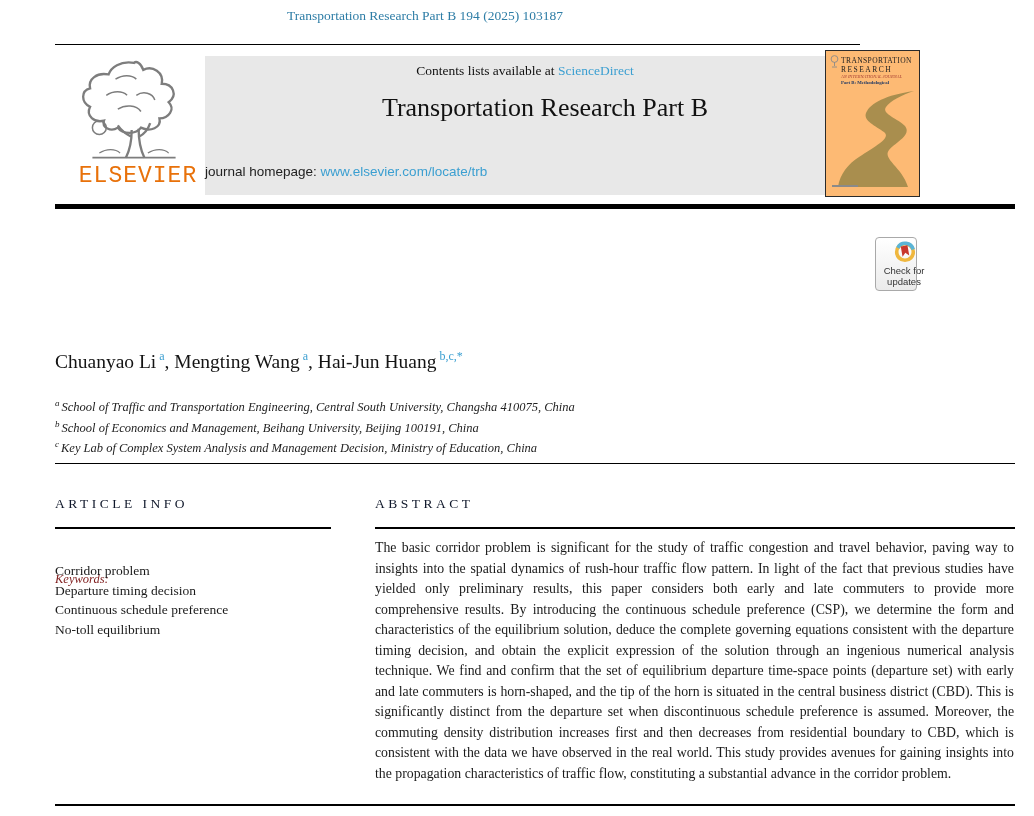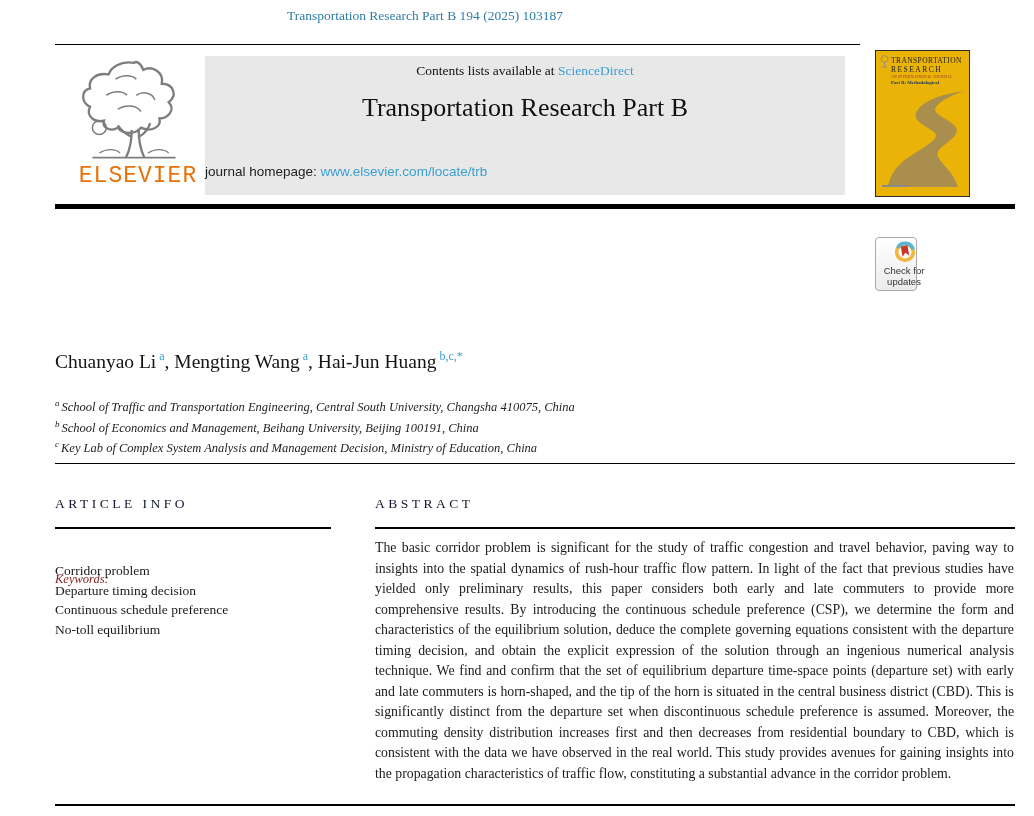--- a/index.html
+++ b/index.html
@@ -23,27 +23,27 @@
   
   #publisher{top:56px;left:64px;width:148px;height:139px;font-family:Liberation Mono, monospace;}
   #tree-svg{position:absolute;left:8px;top:0;width:124px;height:104px;}
   #elsevier-word{position:absolute;left:0;top:107px;width:148px;text-align:center;
                  font-size:23px;letter-spacing:1px;color:#e8710a;}
 
   
   #banner{top:56px;left:205px;width:640px;height:139px;background:#e8e8e8;}
   #contents-line{position:absolute;top:7px;left:0;width:640px;text-align:center;font-size:13.5px;color:#111;}
   #contents-line a{color:#3b9fd1;text-decoration:none;}
-  #journal-title{position:absolute;top:37px;left:0;width:640px;text-align:center;font-size:26px;color:#111;}
+  #journal-title{position:absolute;top:37px;left:0;width:640px;text-align:center;font-size:26px;color:#111;padding-left:20px;}
   #homepage-line{position:absolute;top:108px;left:0;width:640px;text-align:left;
                  font-family:"Liberation Sans",sans-serif;font-size:13.5px;color:#222;}
   #homepage-line a{color:#3b9fd1;text-decoration:none;}
 
   
-  #cover{top:50px;left:875px;width:95px;height:147px;background:#eab308;border:1px solid #2a2a2a;box-sizing:border-box;}
+  #cover{top:50px;left:825px;width:95px;height:147px;background:#fdba74;border:1px solid #2a2a2a;box-sizing:border-box;}
   .cover-t1{position:absolute;top:5px;left:15px;width:78px;font-size:7.5px;letter-spacing:.4px;color:#222;}
   .cover-t2{position:absolute;top:14px;left:15px;width:78px;font-size:7.5px;letter-spacing:1.5px;color:#222;}
   .cover-sub{position:absolute;top:23px;left:15px;width:78px;font-size:4.5px;font-style:italic;color:#a63d33;}
   .cover-part{position:absolute;top:29px;left:15px;width:78px;font-size:4.8px;font-weight:bold;color:#1f3864;}
   #cover-road{position:absolute;left:0;top:36px;width:93px;height:100px;}
   #cover-minitree{position:absolute;left:4px;top:4px;width:9px;height:13px;}
   #cover-footline{position:absolute;left:6px;bottom:9px;width:26px;height:2px;background:#8a8a8a;}
 
   
   #badge{top:237px;left:875px;width:42px;height:54px;border:1px solid #a9a9a9;border-radius:4px;

